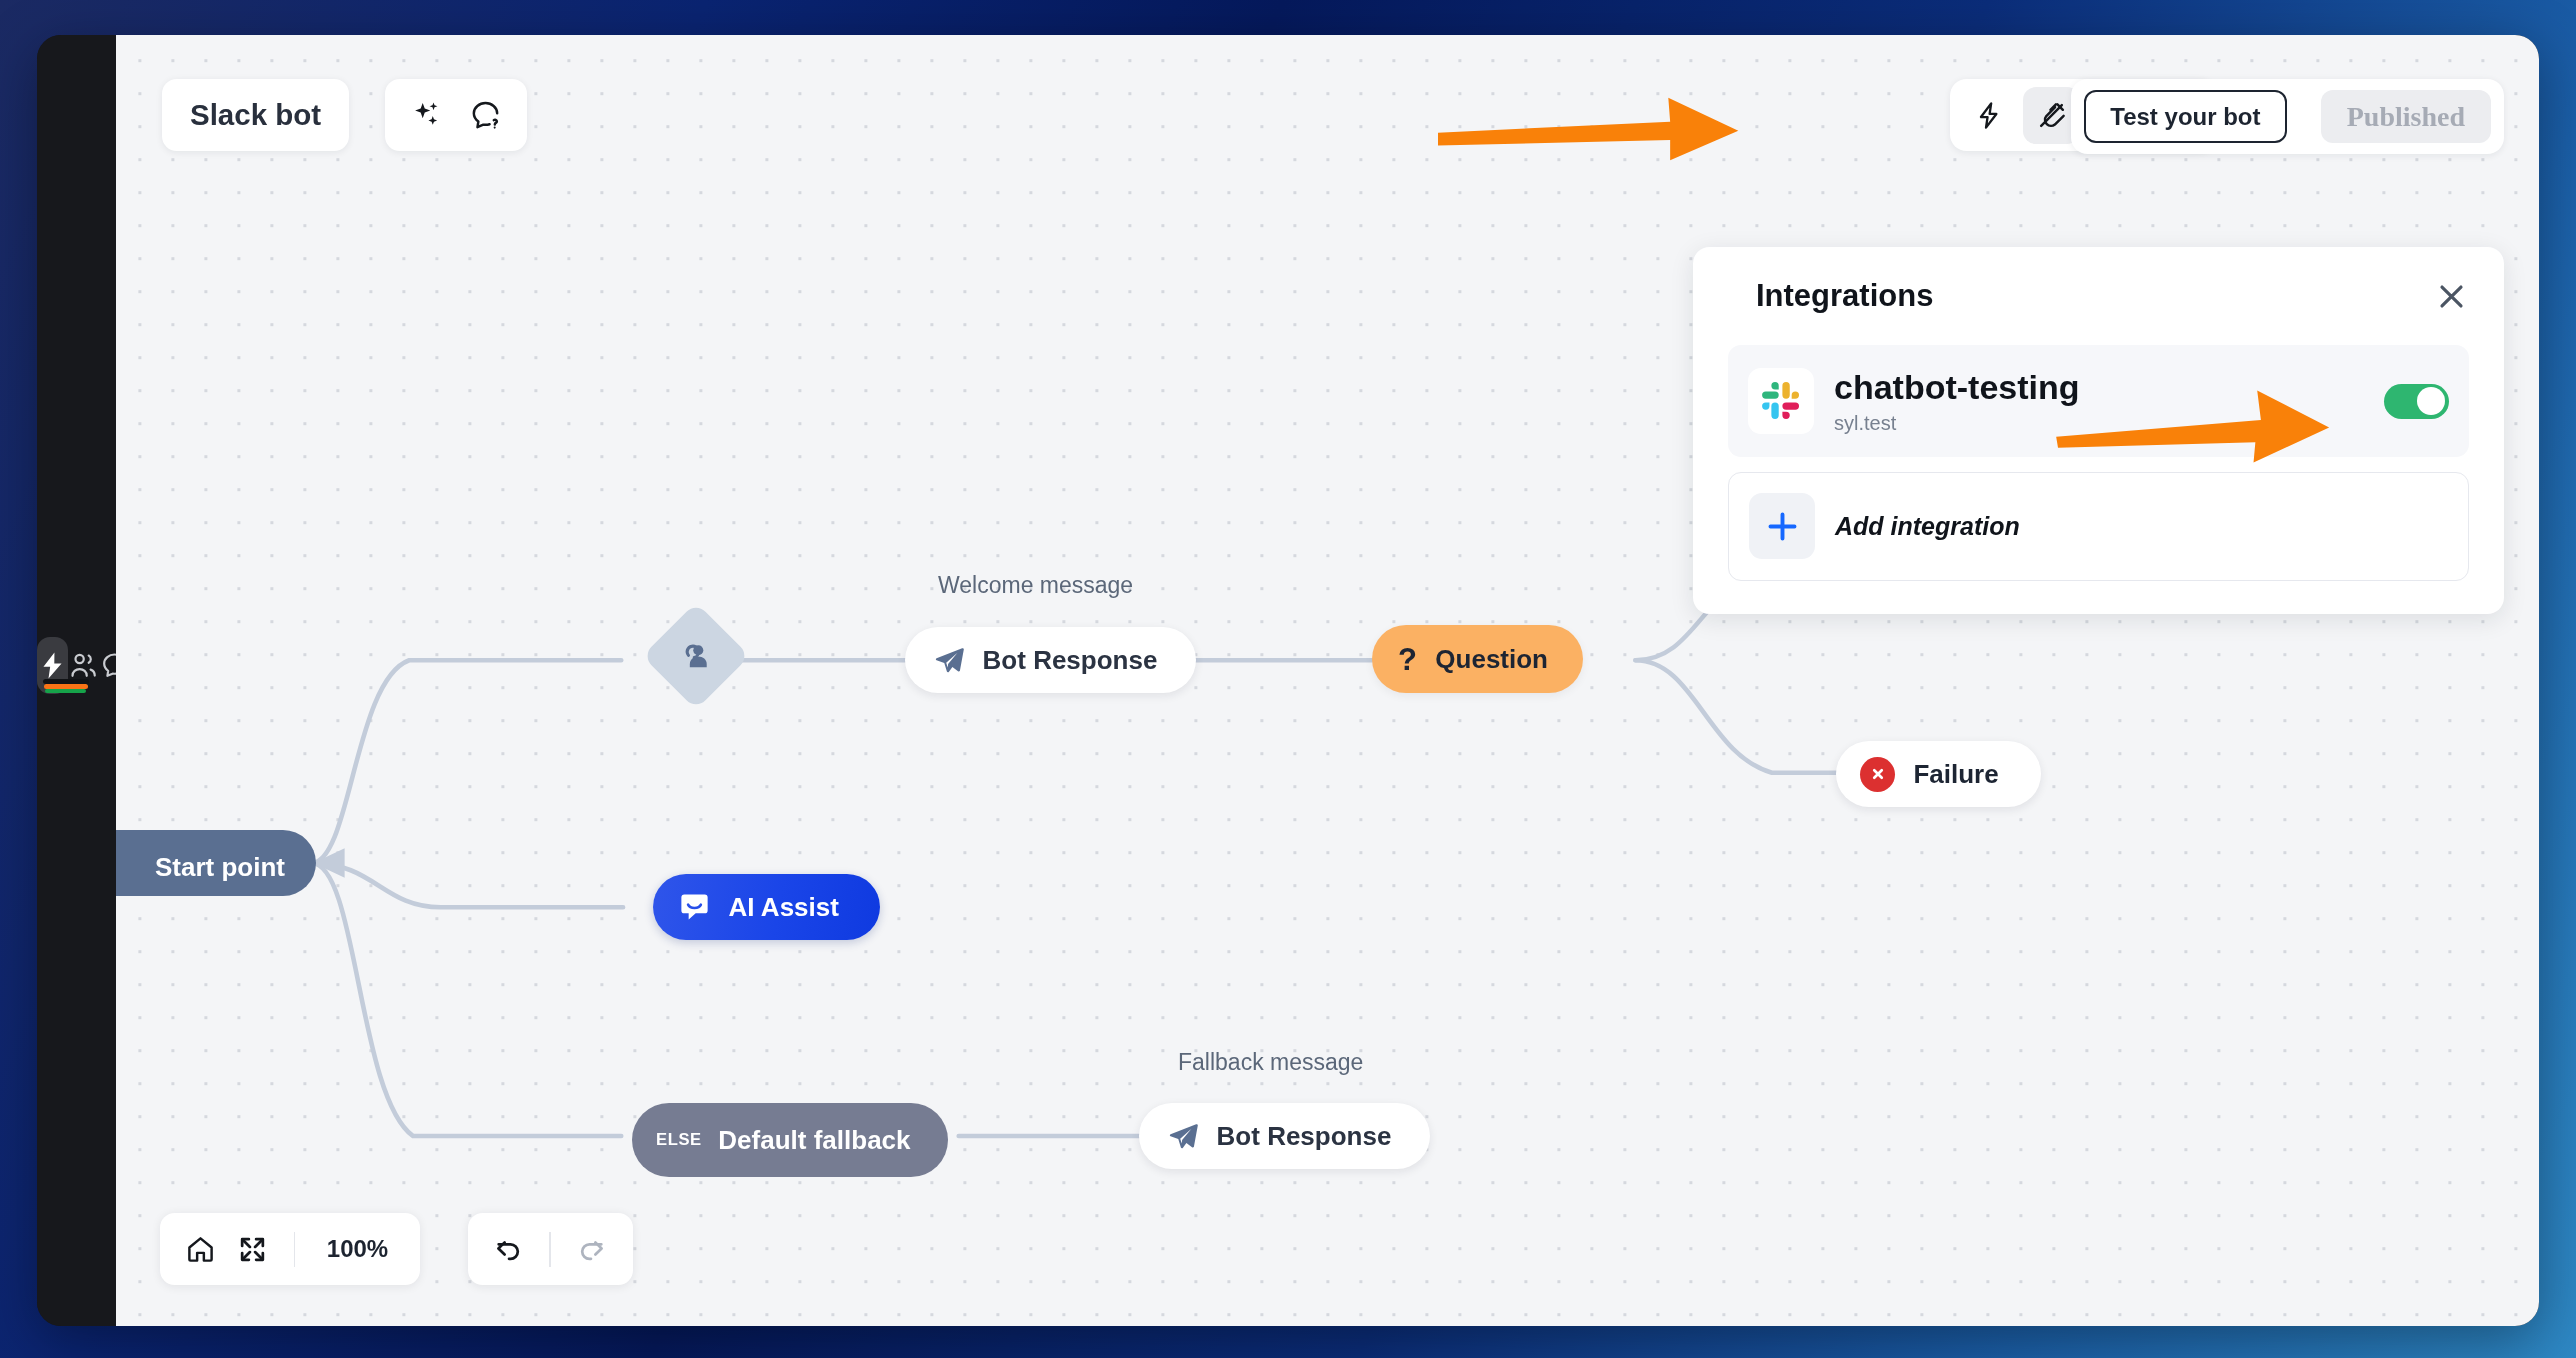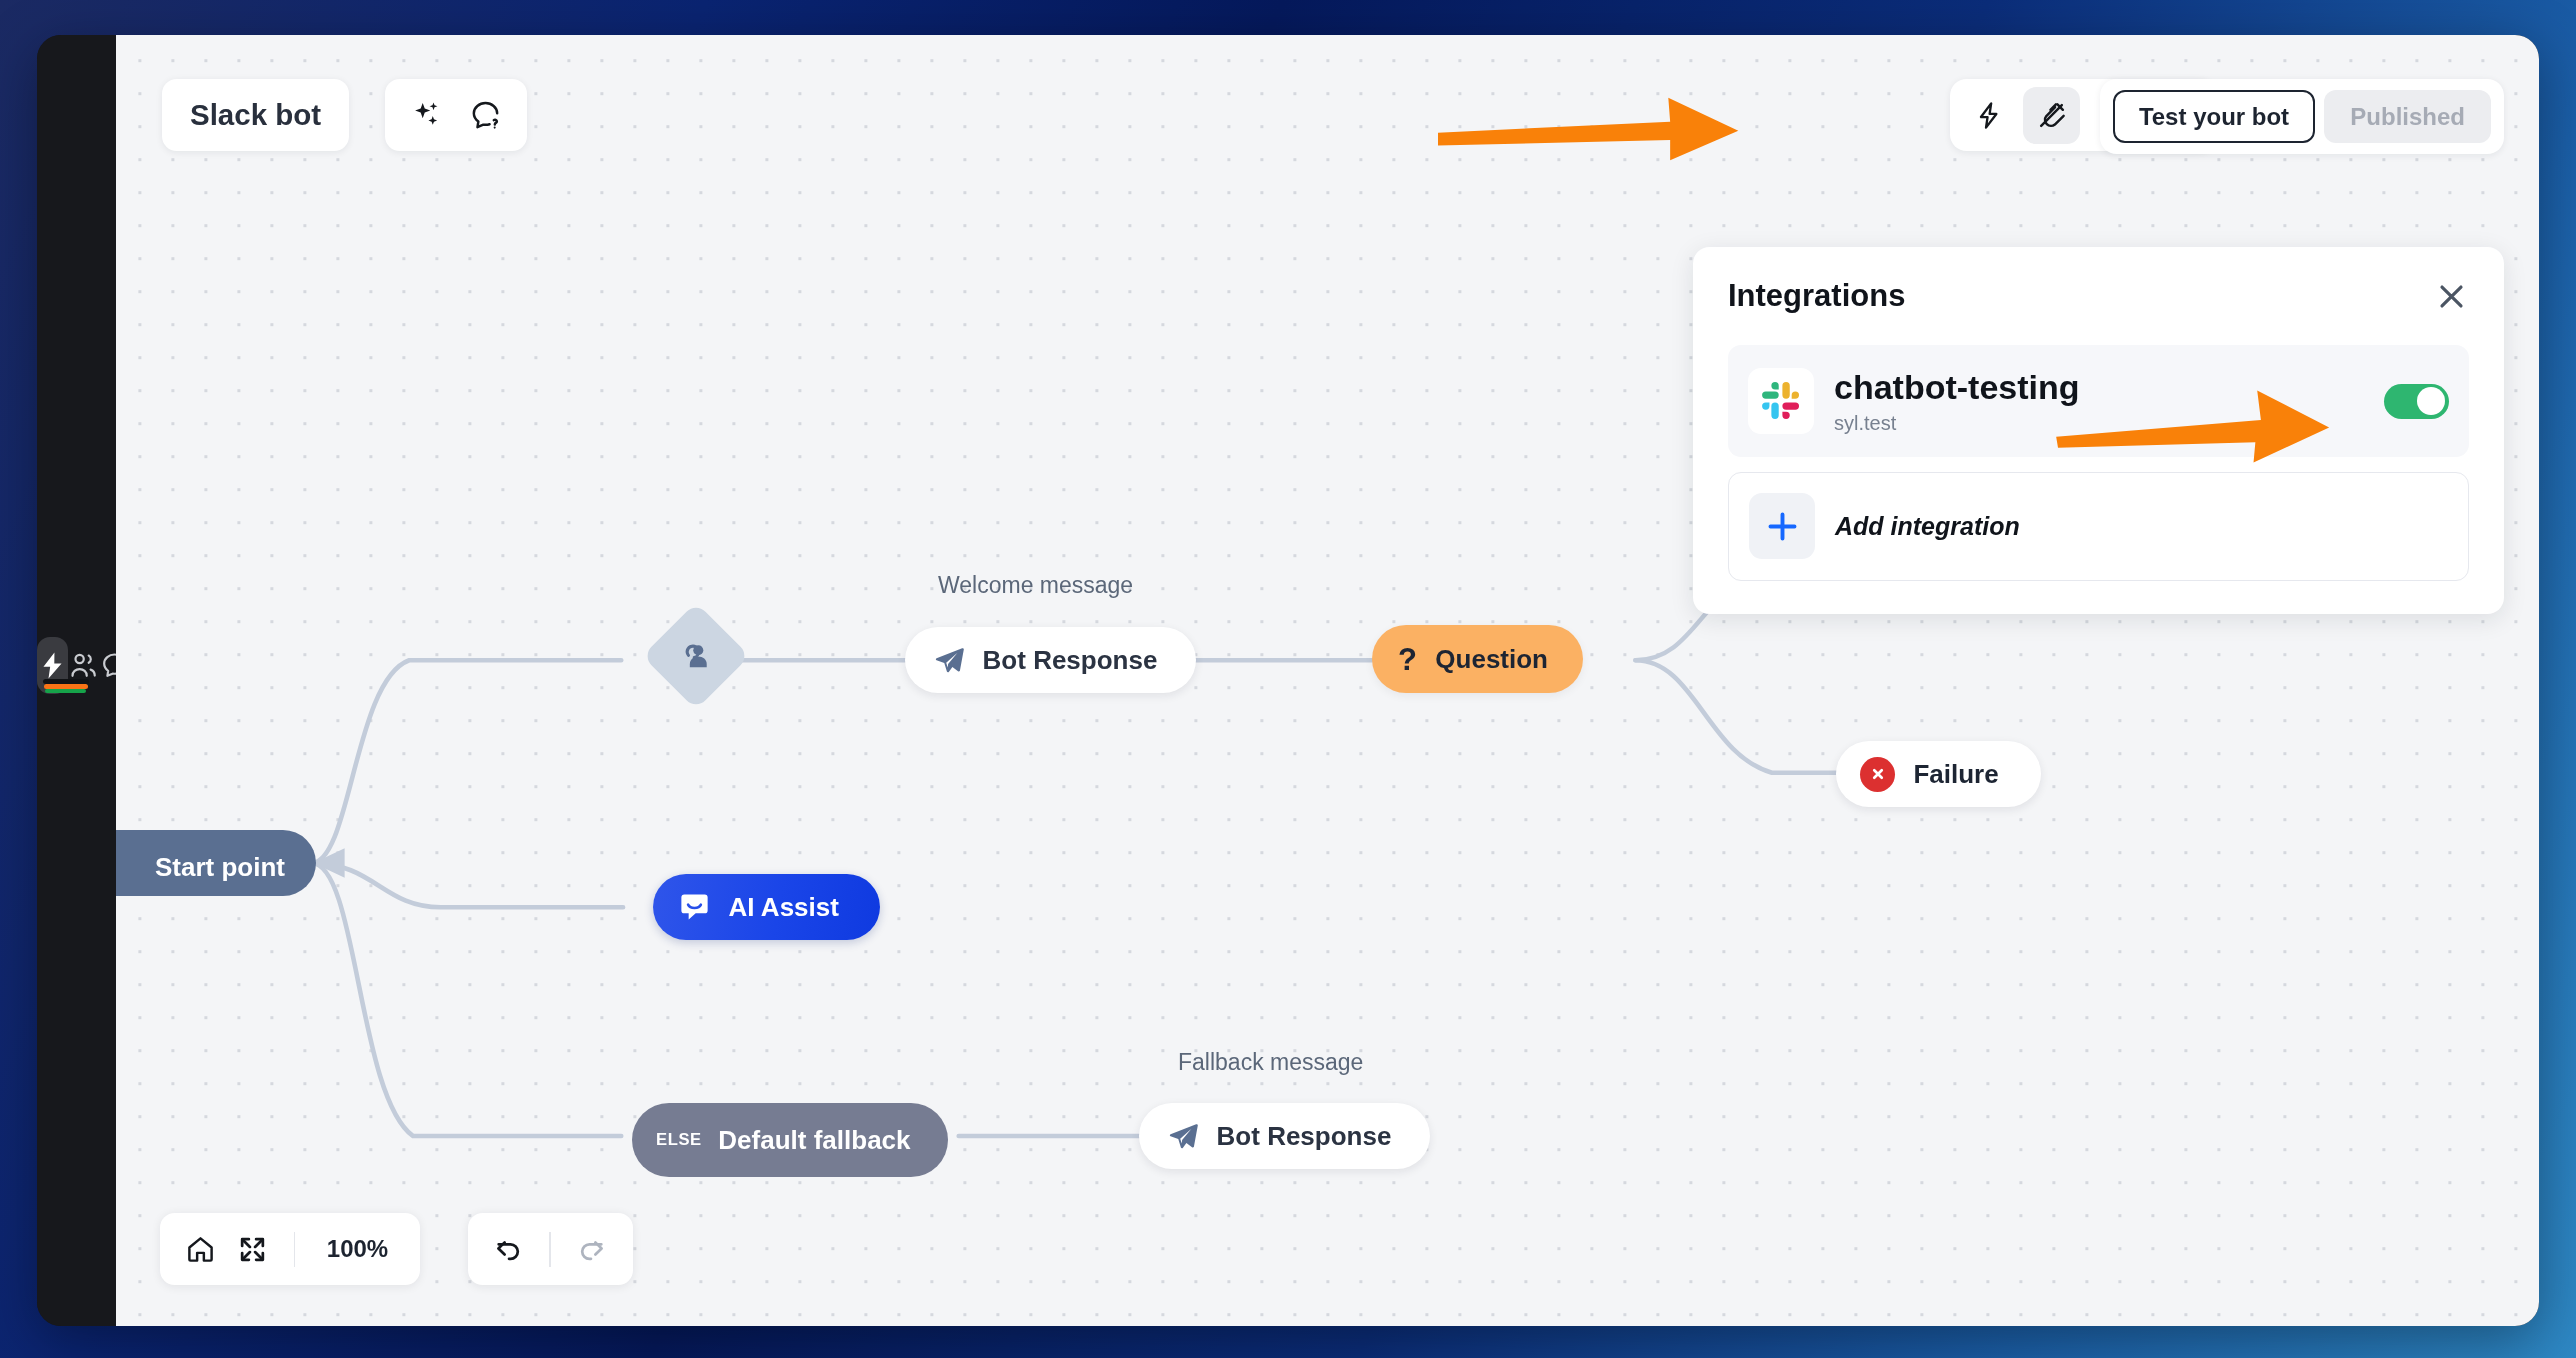--- a/index.html
+++ b/index.html
@@ -127,37 +127,39 @@
     height: 53px; padding: 0 24px;
     display: flex; align-items: center;
     font-size: 24px; font-weight: 700; color: #1d2430;
     background: #fff; cursor: pointer;
     font-family: inherit;
   }
   #published-btn {
     background: #ecedf0; border: none; border-radius: 12px;
     height: 53px; padding: 0 26px;
     display: flex; align-items: center;
-    font-size: 24px; font-weight: 700; color: #a6abb5;
+    font-size: 28px; font-weight: 700; color: #a6abb5;
     cursor: default;
-    font-family: Liberation Sans, sans-serif;
+    font-family: Liberation Serif, serif;
+    margin-left: 25px;
   }
 
   
   #integrations-panel {
     position: absolute; right: 35px; top: 212px;
     width: 811px;
     background: #fff; border-radius: 16.6px;
     padding: 31px 35px 33px;
     box-shadow: 0 5.5px 24px rgba(20,25,40,.10);
     z-index: 7;
   }
   #integrations-head {
     display: flex; align-items: center; justify-content: space-between;
     margin-bottom: 31px;
+    margin-left: 28px;
   }
   #integrations-title { font-size: 31px; font-weight: 700; color: #10141b; }
   #close-panel { cursor: pointer; color: #4b5563; display:flex; }
   .integration-row {
     background: #f6f7fa; border-radius: 13px;
     height: 112px; display: flex; align-items: center;
     padding: 0 20px; gap: 20px; cursor: pointer;
     margin-bottom: 14.8px;
   }
   .int-logo {

